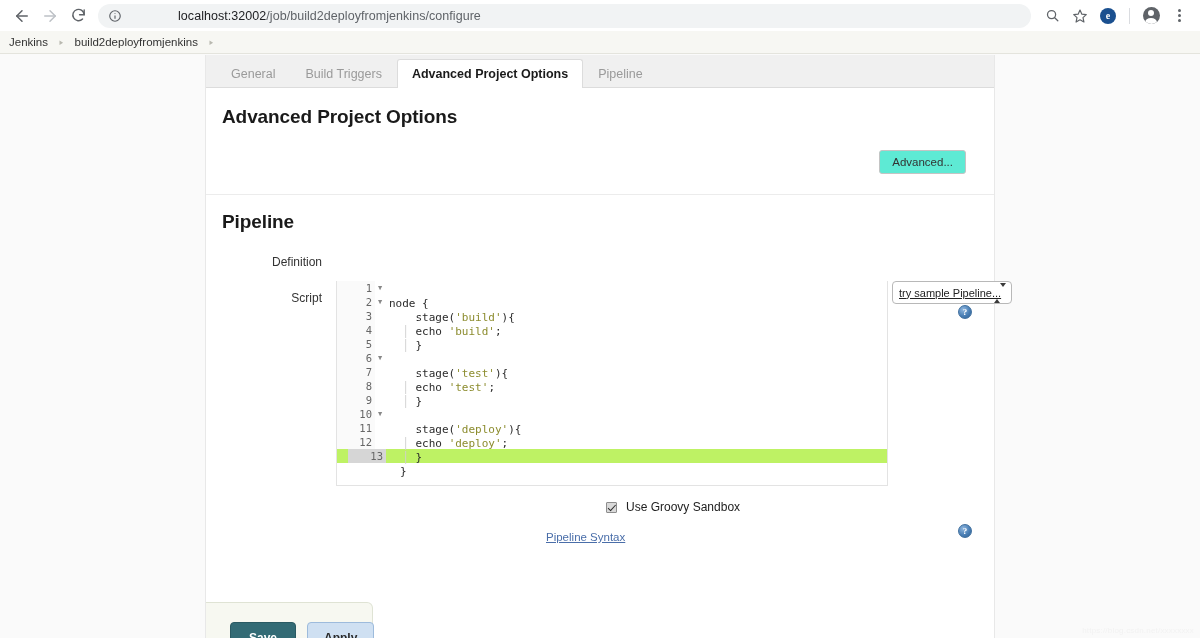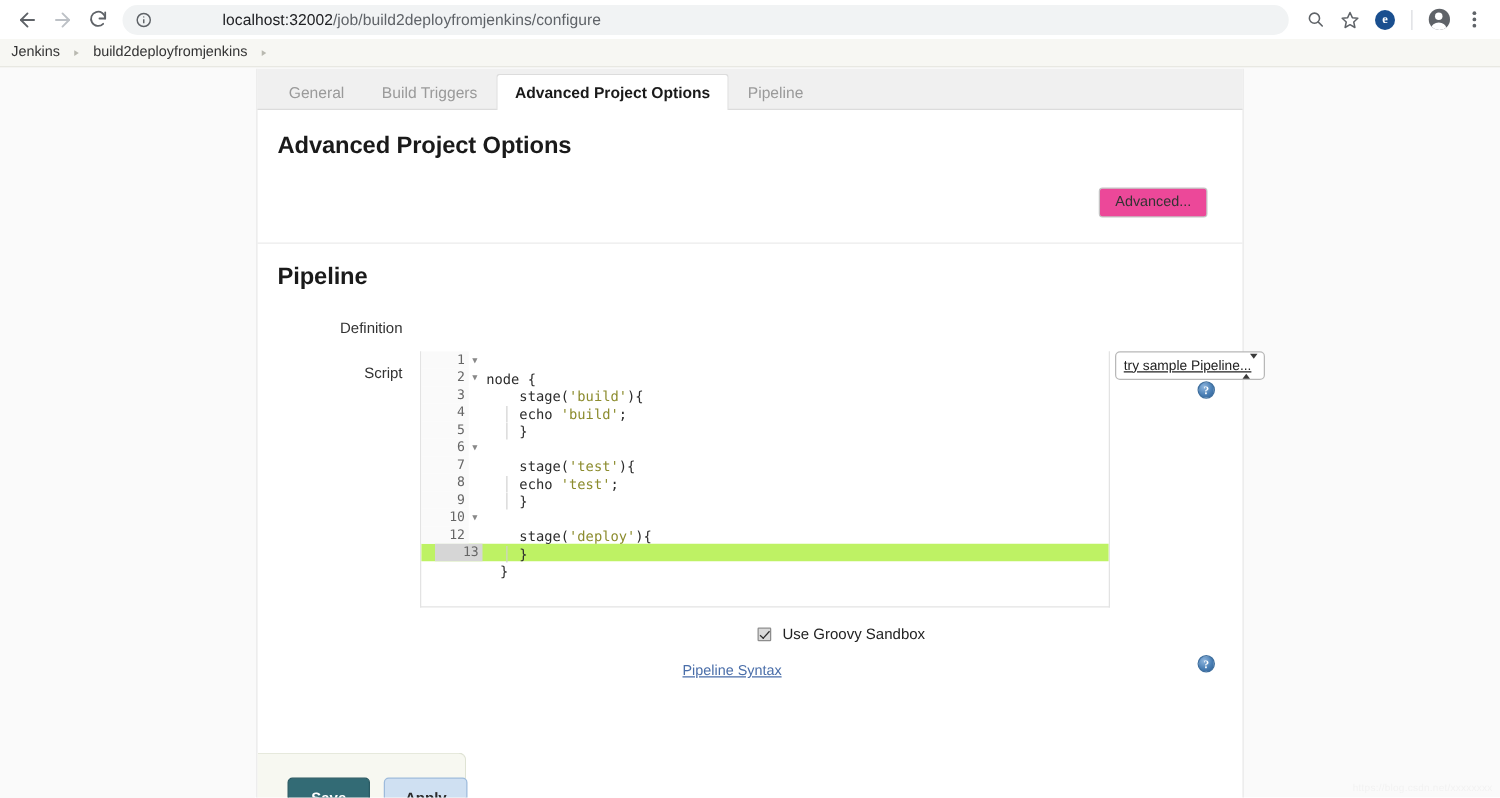--- a/index.html
+++ b/index.html
@@ -202,21 +202,21 @@
     background: #ececec;
     margin: 0;
   }
 
   .advanced-row {
     display: flex;
     justify-content: flex-end;
     padding: 22px 28px 20px 0;
   }
   .btn-advanced {
-    background: #ec4899;
+    background: #5eead4;
     border: 1px solid #c4c4c4;
     border-radius: 3px;
     font-size: 11.5px;
     color: #333;
     padding: 5px 12px;
     font-family: "Liberation Sans", sans-serif;
     cursor: pointer;
     text-align: right;
   }
 
@@ -618,20 +618,25 @@
                   <span class="gutter">9</span>
                   <span class="fold"></span>
                   <span class="code"><span></span></span>
                 </div>
                 <div class="cl">
                   <span class="gutter">10</span>
                   <span class="fold">▼</span>
                   <span class="code"><span>    stage(</span><span class="str">'deploy'</span><span>){</span></span>
                 </div>
                 <div class="cl">
+                  <span class="gutter">11</span>
+                  <span class="fold"></span>
+                  <span class="code"><span class="guide">  │</span><span> echo </span><span class="str">'deploy'</span><span>;</span></span>
+                </div>
+                <div class="cl">
                   <span class="gutter">12</span>
                   <span class="fold"></span>
                   <span class="code"><span class="guide">  │</span><span> }</span></span>
                 </div>
                 <div class="cl active">
                   <span class="gutter">13</span>
                   <span class="fold"></span>
                   <span class="code"><span>}</span></span>
                 </div>
               </div>

